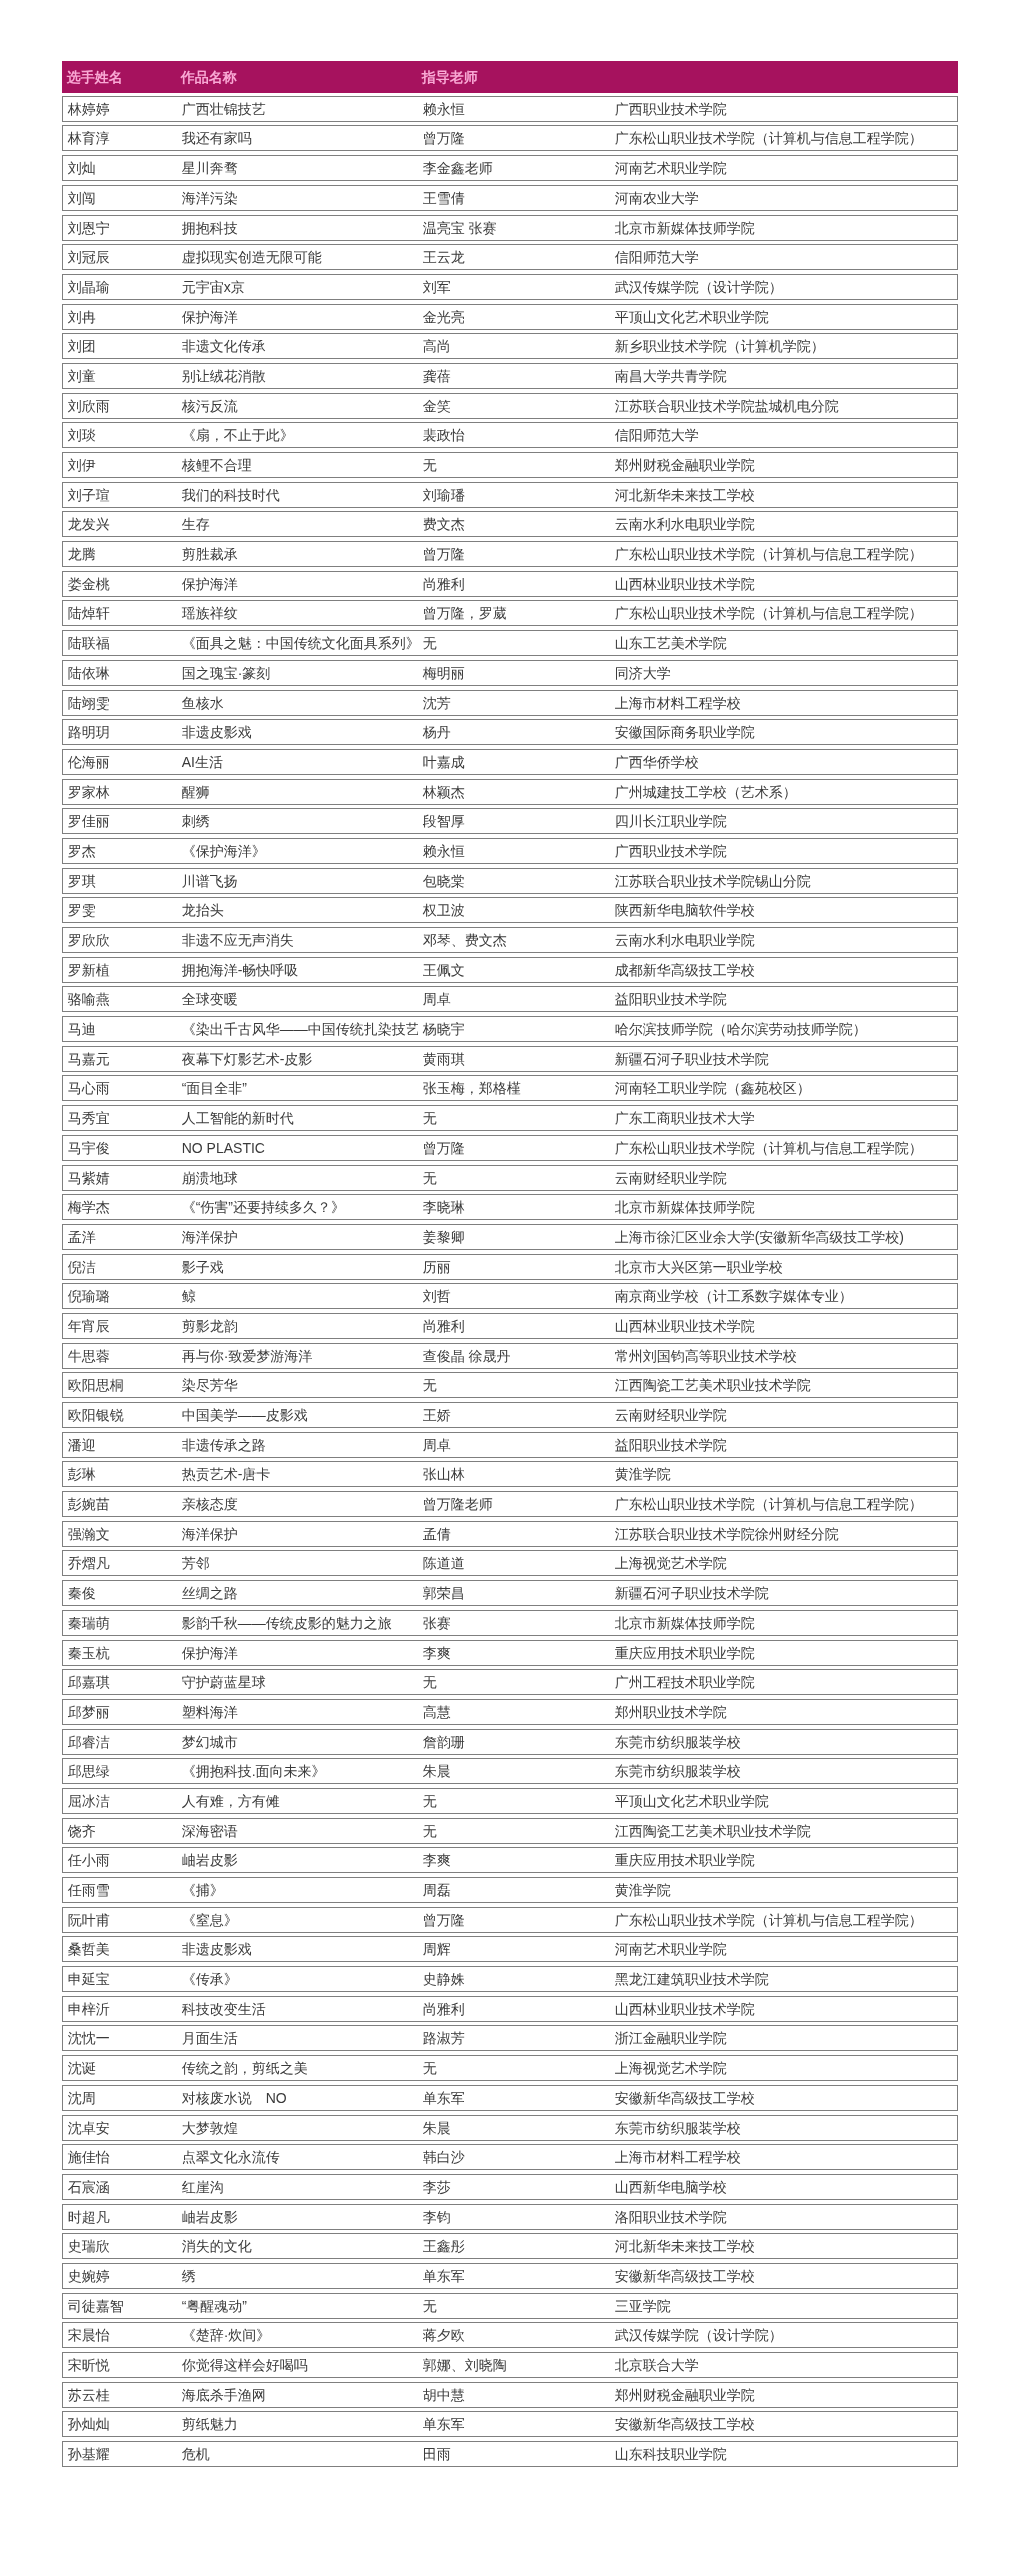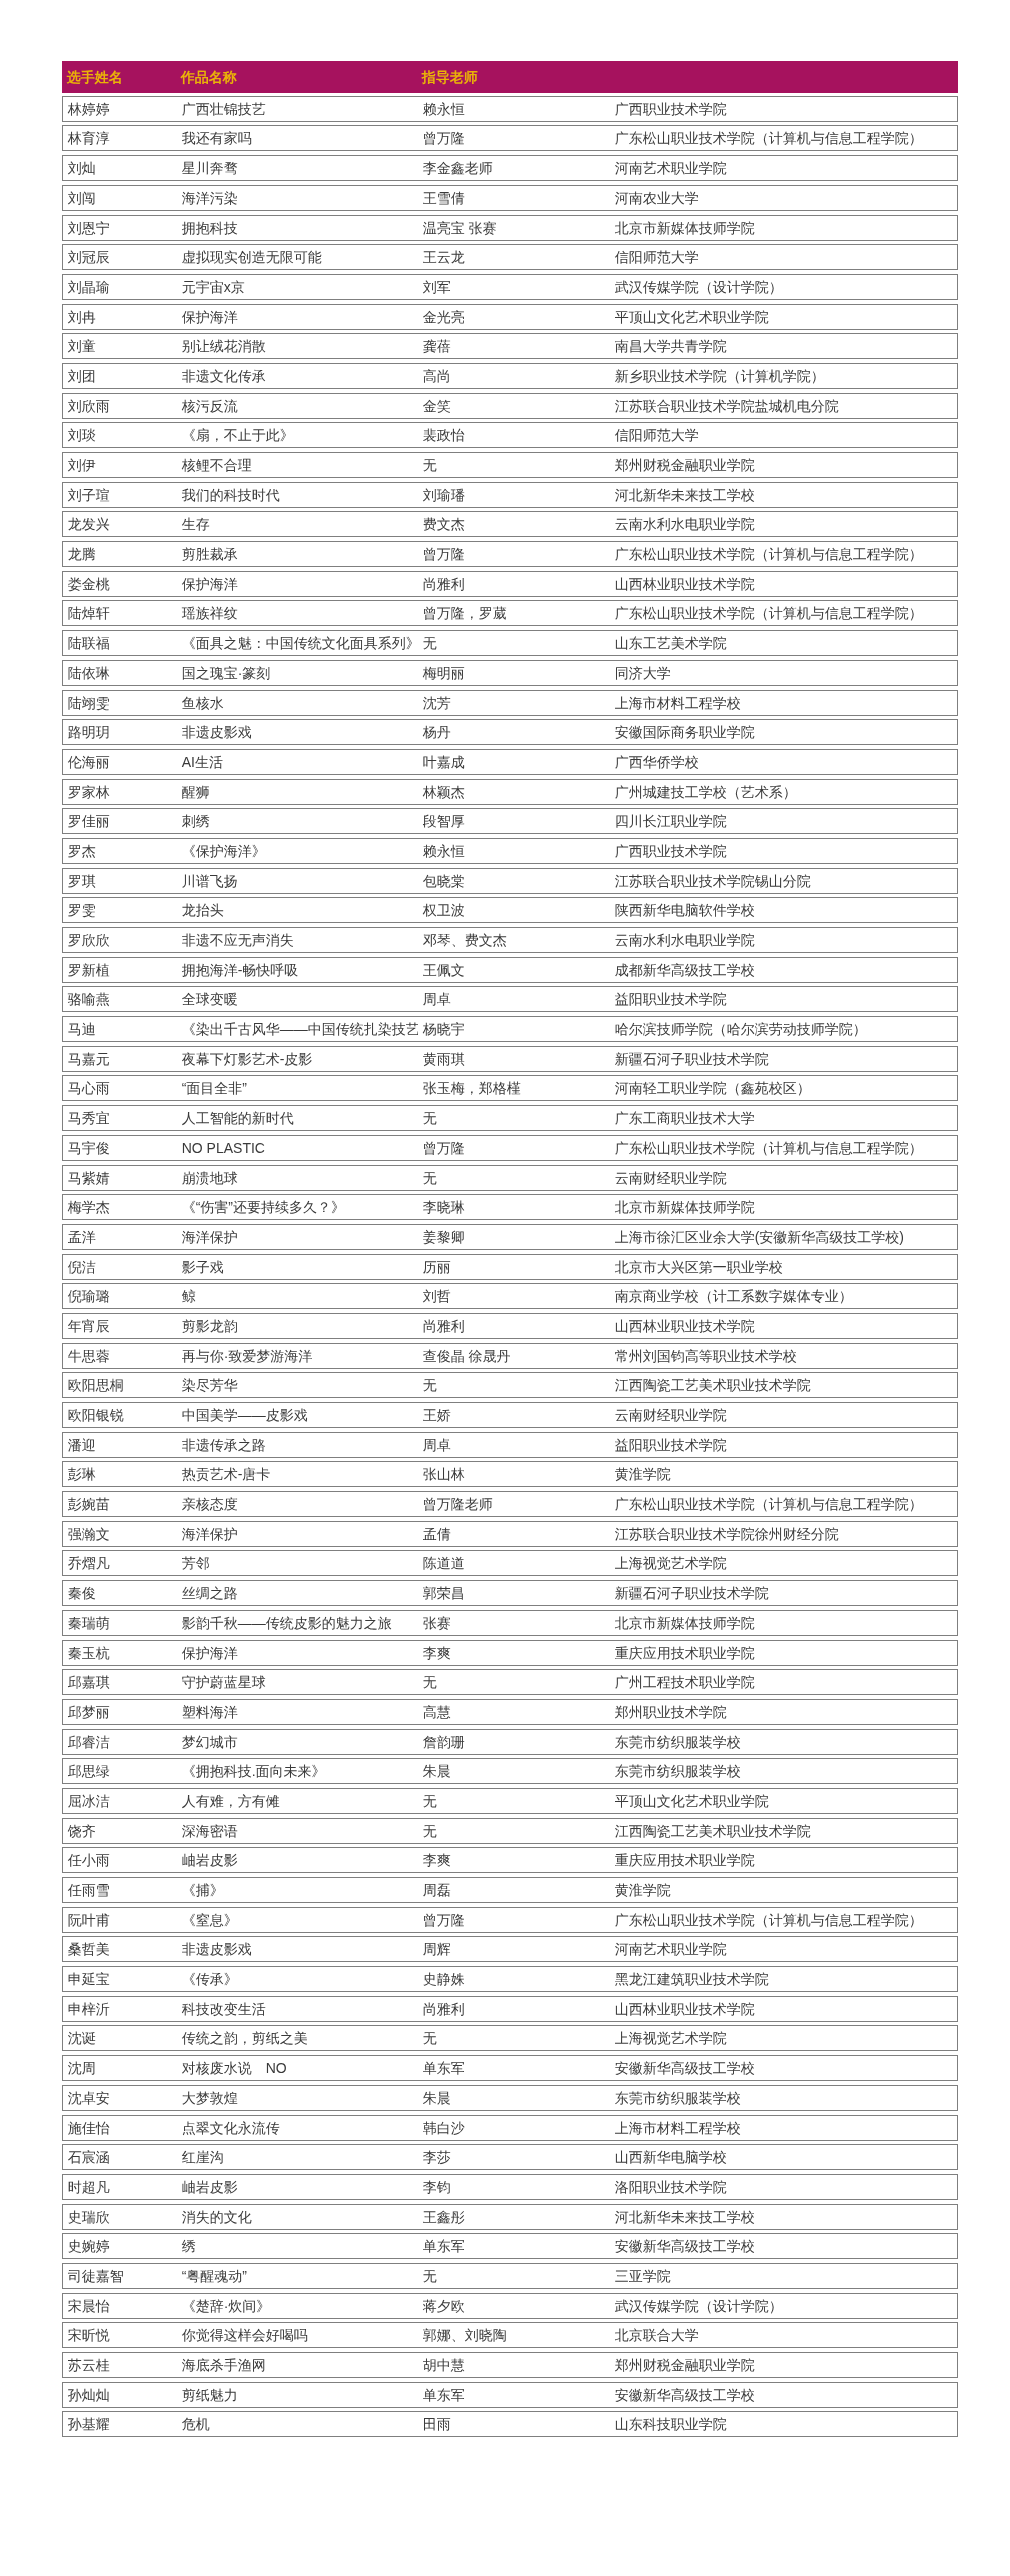--- a/index.html
+++ b/index.html
@@ -18,21 +18,21 @@
   }
   .grid-row {
     display: grid;
     grid-template-columns: 114px 241px 192px 1fr;
     box-sizing: border-box;
   }
   #header-row {
     height: 32px;
     line-height: 32px;
     background: #A6125E;
-    color: #eab308;
+    color: #f9a8d4;
     font-weight: bold;
     font-size: 14px;
     margin-bottom: 2.8px;
   }
   .data-row {
     height: 26px;
     line-height: 24px;
     background: #ffffff;
     border: 0.9px solid #7f7f7f;
     margin-bottom: 3.7px;
@@ -97,32 +97,32 @@
         <div class="cell">刘军</div>
         <div class="cell">武汉传媒学院（设计学院）</div>
       </div>
       <div class="grid-row data-row">
         <div class="cell">刘冉</div>
         <div class="cell">保护海洋</div>
         <div class="cell">金光亮</div>
         <div class="cell">平顶山文化艺术职业学院</div>
       </div>
       <div class="grid-row data-row">
+        <div class="cell">刘团</div>
+        <div class="cell">非遗文化传承</div>
+        <div class="cell">高尚</div>
+        <div class="cell">新乡职业技术学院（计算机学院）</div>
+      </div>
+      <div class="grid-row data-row">
         <div class="cell">刘童</div>
         <div class="cell">别让绒花消散</div>
         <div class="cell">龚蓓</div>
         <div class="cell">南昌大学共青学院</div>
       </div>
       <div class="grid-row data-row">
-        <div class="cell">刘团</div>
-        <div class="cell">非遗文化传承</div>
-        <div class="cell">高尚</div>
-        <div class="cell">新乡职业技术学院（计算机学院）</div>
-      </div>
-      <div class="grid-row data-row">
         <div class="cell">刘欣雨</div>
         <div class="cell">核污反流</div>
         <div class="cell">金笑</div>
         <div class="cell">江苏联合职业技术学院盐城机电分院</div>
       </div>
       <div class="grid-row data-row">
         <div class="cell">刘琰</div>
         <div class="cell">《扇，不止于此》</div>
         <div class="cell">裴政怡</div>
         <div class="cell">信阳师范大学</div>
@@ -437,20 +437,26 @@
         <div class="cell">申延宝</div>
         <div class="cell">《传承》</div>
         <div class="cell">史静姝</div>
         <div class="cell">黑龙江建筑职业技术学院</div>
       </div>
       <div class="grid-row data-row">
         <div class="cell">申梓沂</div>
         <div class="cell">科技改变生活</div>
         <div class="cell">尚雅利</div>
         <div class="cell">山西林业职业技术学院</div>
+      </div>
+      <div class="grid-row data-row">
+        <div class="cell">沈忱一</div>
+        <div class="cell">月面生活</div>
+        <div class="cell">路淑芳</div>
+        <div class="cell">浙江金融职业学院</div>
       </div>
       <div class="grid-row data-row">
         <div class="cell">沈诞</div>
         <div class="cell">传统之韵，剪纸之美</div>
         <div class="cell">无</div>
         <div class="cell">上海视觉艺术学院</div>
       </div>
       <div class="grid-row data-row">
         <div class="cell">沈周</div>
         <div class="cell">对核废水说　NO</div>

